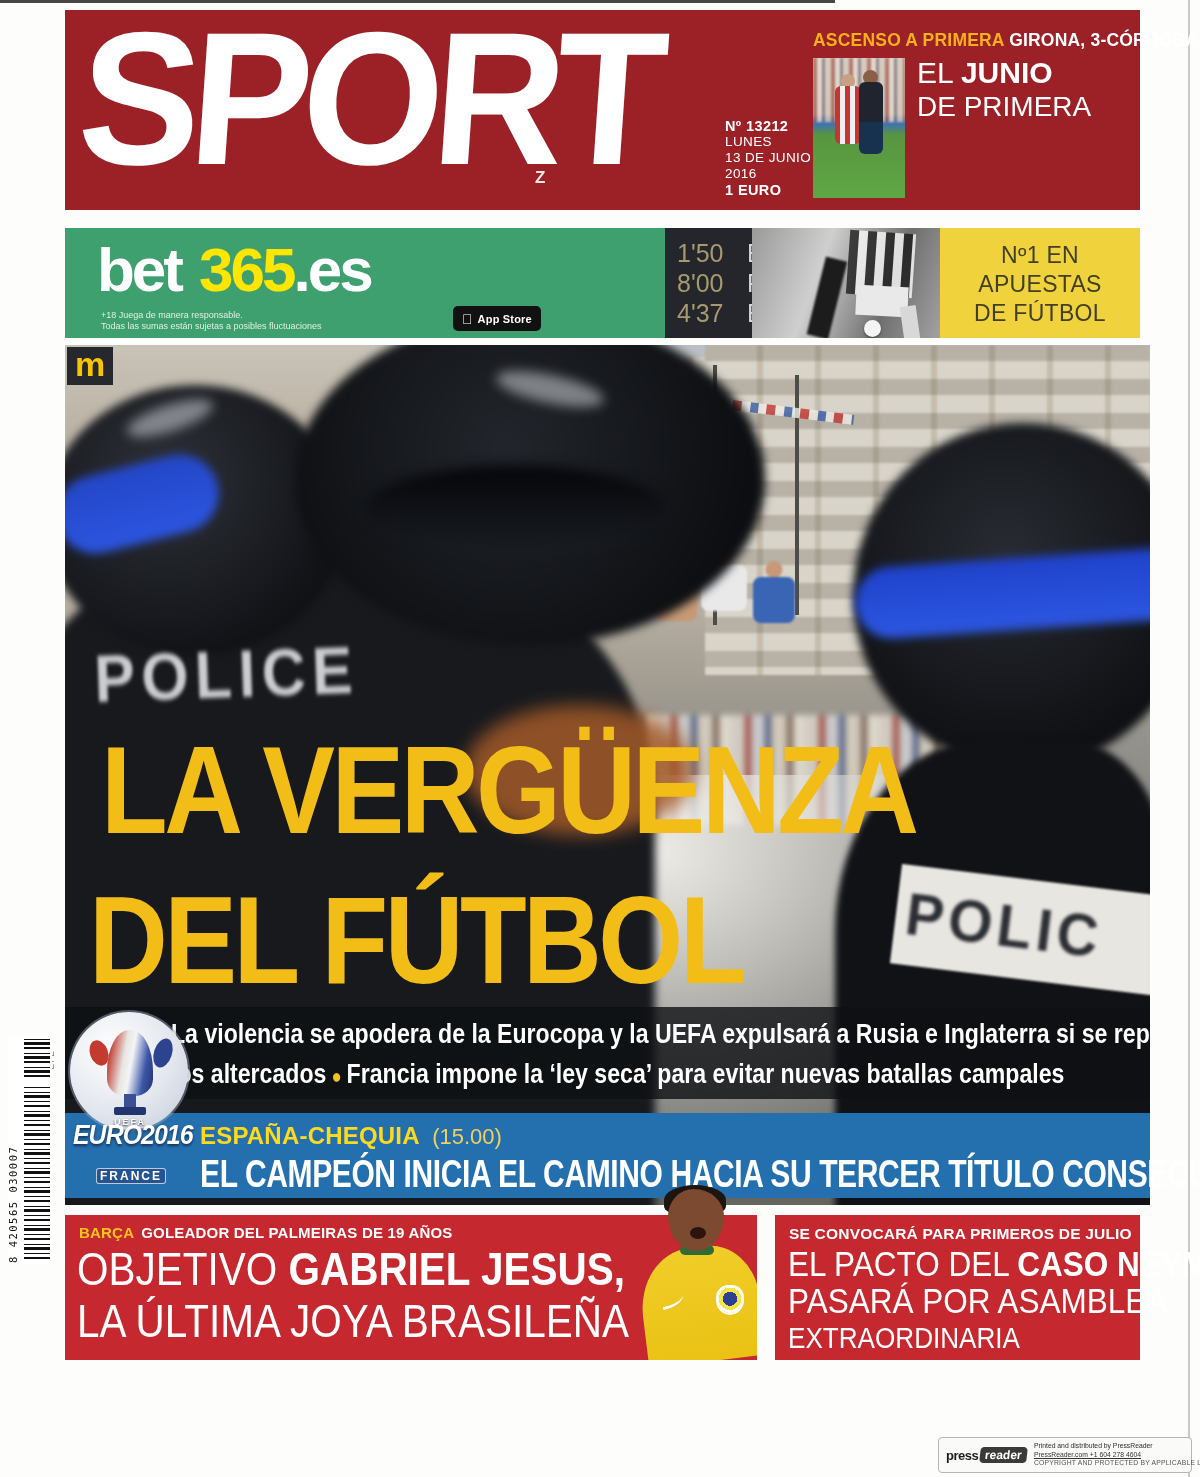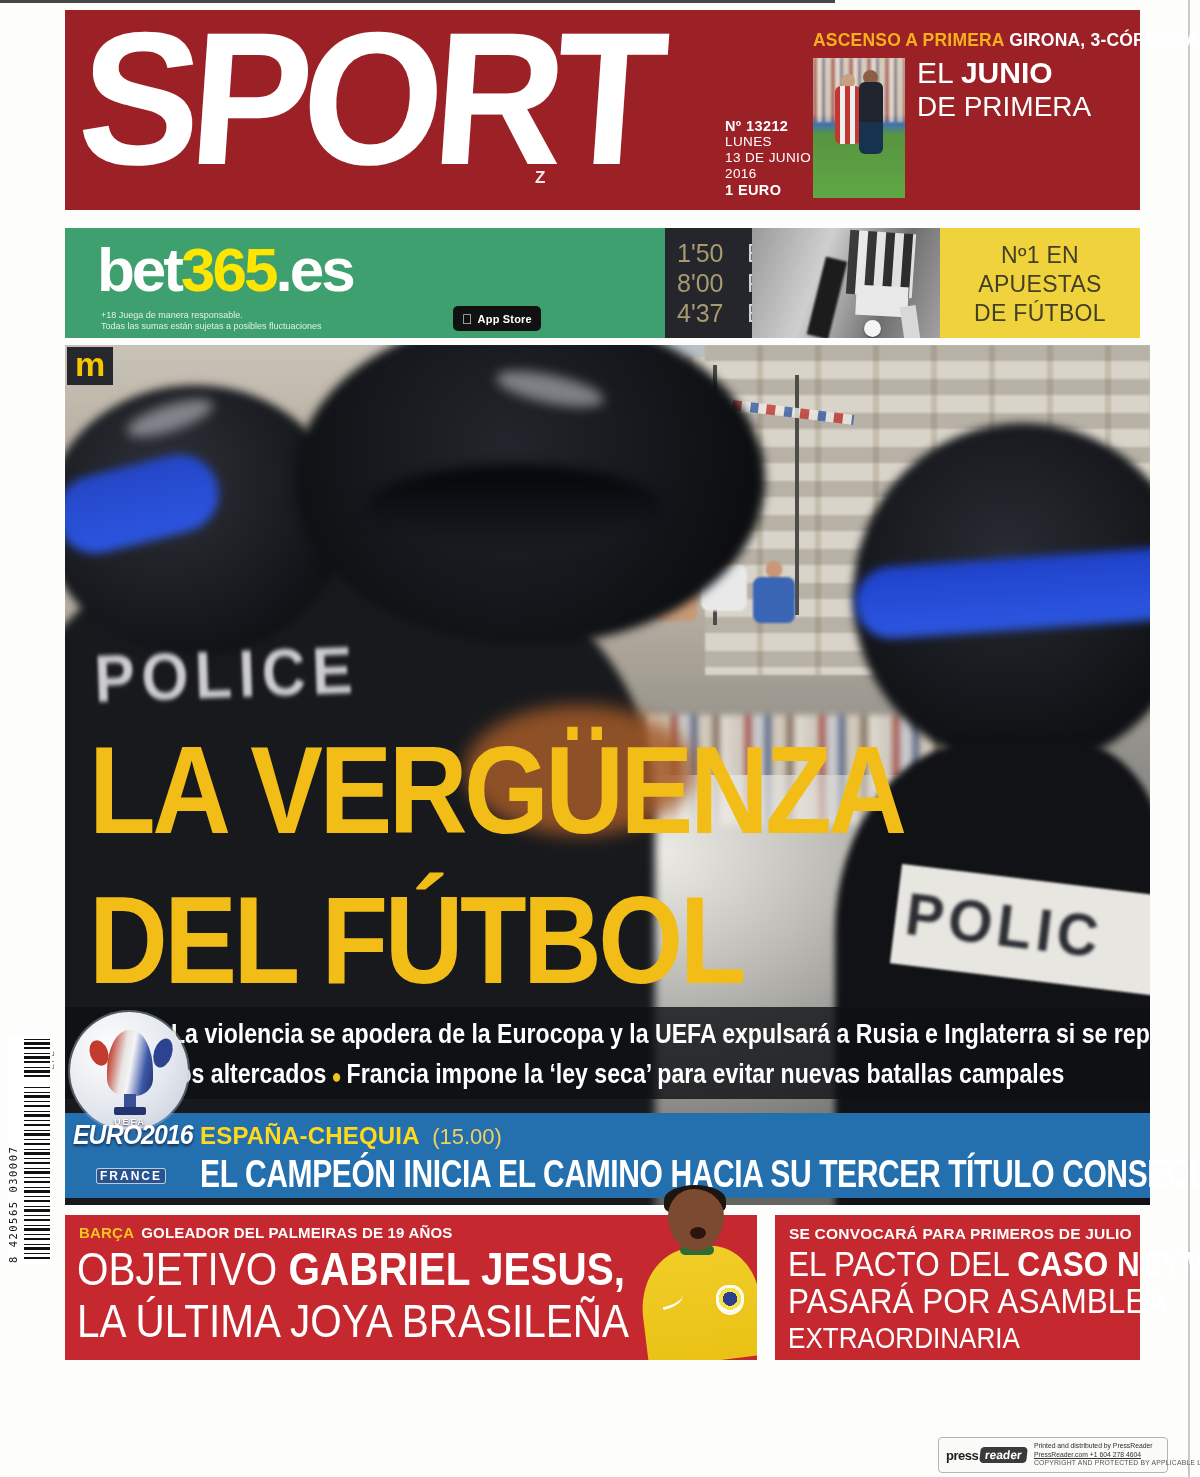--- a/index.html
+++ b/index.html
@@ -41,21 +41,21 @@
   #girona-thumb .h2{position:absolute;left:50px;top:12px;width:15px;height:15px;border-radius:50%;background:#8a5f46;}
   #girona-head{left:852px;top:46px;color:#ffffff;line-height:34px;font-size:28px;}
   #girona-head .l1{font-size:30px;}
   #girona-head .bold{font-weight:bold;}
 
   
   #banner{left:65px;top:228px;width:1075px;height:110px;background:#24262c;}
   #bet-green{left:0;top:0;width:600px;height:110px;background:#3ea06f;}
   #bet-brand{left:32px;top:6px;font-size:62px;font-weight:bold;letter-spacing:-3px;}
   #bet-brand .w{color:#ffffff;}
-  #bet-brand .y{color:#ffe600;}
+  #bet-brand .y{color:#ffe600;margin-left:18px;}
   #bet-legal{left:36px;top:82px;font-size:9px;line-height:11px;color:#dff0e4;}
   #appstore{left:388px;top:78px;width:88px;height:25px;background:#111;border-radius:5px;
      color:#fff;display:flex;align-items:center;justify-content:center;gap:5px;}
   #appstore .apple{font-size:14px;}
   #appstore .txt{font-size:11px;font-weight:bold;letter-spacing:.2px;}
   #odds{left:612px;top:10px;color:#d3d5d8;font-size:25px;line-height:30px;}
   #odds .row{white-space:nowrap;}
   #odds .v{display:inline-block;width:60px;color:#a89a70;}
   #odds .l{margin-left:10px;letter-spacing:.5px;}
   #bet-photo{left:687px;top:0;width:253px;height:110px;overflow:hidden;
@@ -119,21 +119,21 @@
   #cop-right-body{left:770px;top:395px;width:330px;height:480px;background:#101216;
      border-radius:45% 30% 0 0/40% 26% 0 0;filter:blur(3px);}
   #police-right-patch{left:830px;top:535px;width:270px;height:100px;background:#e8e6e1;
      transform:rotate(7deg);filter:blur(1px);overflow:hidden;}
   #police-right-patch span{display:block;margin:14px 0 0 10px;font-size:60px;font-weight:bold;
      color:#2b2e33;letter-spacing:5px;transform:scaleX(.95);transform-origin:left top;filter:blur(1px);}
   #mcd{left:2px;top:2px;width:46px;height:38px;background:#26282d;color:#f7c600;
      font-size:34px;font-weight:bold;text-align:center;line-height:34px;}
 
   
-  #cover-h1{left:24px;top:378px;color:#f2bd17;font-size:124px;font-weight:800;letter-spacing:-4px;line-height:135px;}
+  #cover-h1{left:36px;top:378px;color:#f2bd17;font-size:124px;font-weight:800;letter-spacing:-4px;line-height:135px;}
   #cover-h1 .cond{transform:scaleX(.88);}
   #cover-h2{left:24px;top:528px;color:#f2bd17;font-size:124px;font-weight:800;letter-spacing:-4px;line-height:135px;}
   #cover-h2 .cond{transform:scaleX(.88);}
 
   
   #subhead{left:0;top:662px;width:1085px;height:92px;background:rgba(14,16,20,.8);
      color:#ffffff;font-weight:bold;font-size:27.5px;line-height:40px;padding:7px 0 0 106px;box-sizing:border-box;}
   #subhead .cond{transform:scaleX(.84);}
   #subhead .bullet{color:#f2c51c;font-size:20px;margin:0 6px;}
 
@@ -201,21 +201,21 @@
   #efe{left:46px;top:1050px;font-size:8.5px;color:#7a7a7a;writing-mode:vertical-rl;transform:rotate(180deg);letter-spacing:1px;}
   #barcode{left:8px;top:1035px;width:44px;height:230px;background:#fff;}
   #barcode .addon{position:absolute;left:16px;top:2px;width:26px;height:40px;
      background:repeating-linear-gradient(0deg,#111 0 2px,#fff 2px 4px,#111 4px 7px,#fff 7px 9px,#111 9px 10px,#fff 10px 14px);}
   #barcode .main{position:absolute;left:16px;top:52px;width:26px;height:172px;
      background:repeating-linear-gradient(0deg,#111 0 2px,#fff 2px 5px,#111 5px 6px,#fff 6px 9px,#111 9px 12px,#fff 12px 14px,#111 14px 15px,#fff 15px 19px);}
   #barcode .digits{position:absolute;left:-1px;top:48px;height:180px;font-family:"DejaVu Sans Mono",monospace;
      font-size:10.5px;color:#111;writing-mode:vertical-rl;transform:rotate(180deg);letter-spacing:1.5px;}
 
   
-  #footer{left:938px;top:1437px;width:230px;height:36px;background:#fafaf8;border:1px solid #b5b5b5;
+  #footer{left:938px;top:1437px;width:254px;height:36px;background:#fafaf8;border:1px solid #b5b5b5;
      border-radius:4px;display:flex;align-items:center;gap:7px;padding:0 7px;box-sizing:border-box;z-index:40;}
   #pr-logo{display:flex;align-items:center;gap:2px;}
   #pr-logo .press{font-size:13px;font-weight:bold;color:#1d1d1d;letter-spacing:-.5px;}
   #pr-logo .reader{font-size:12px;font-weight:bold;color:#fff;background:#3a3a3a;border-radius:4px;
      padding:1px 5px;transform:skewX(-6deg);}
   #pr-text{font-size:6.8px;line-height:8.5px;color:#2c2c2c;white-space:nowrap;}
   #pr-text .mid{text-decoration:underline;color:#333;}
   #pr-text .last{color:#555;letter-spacing:.2px;}
 </style>
 </head>

